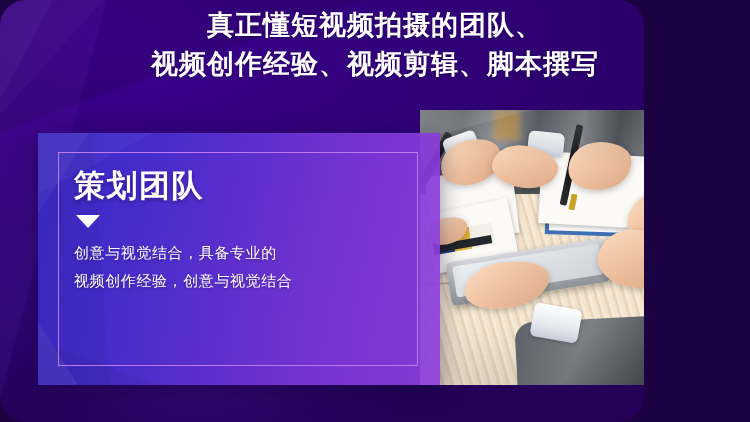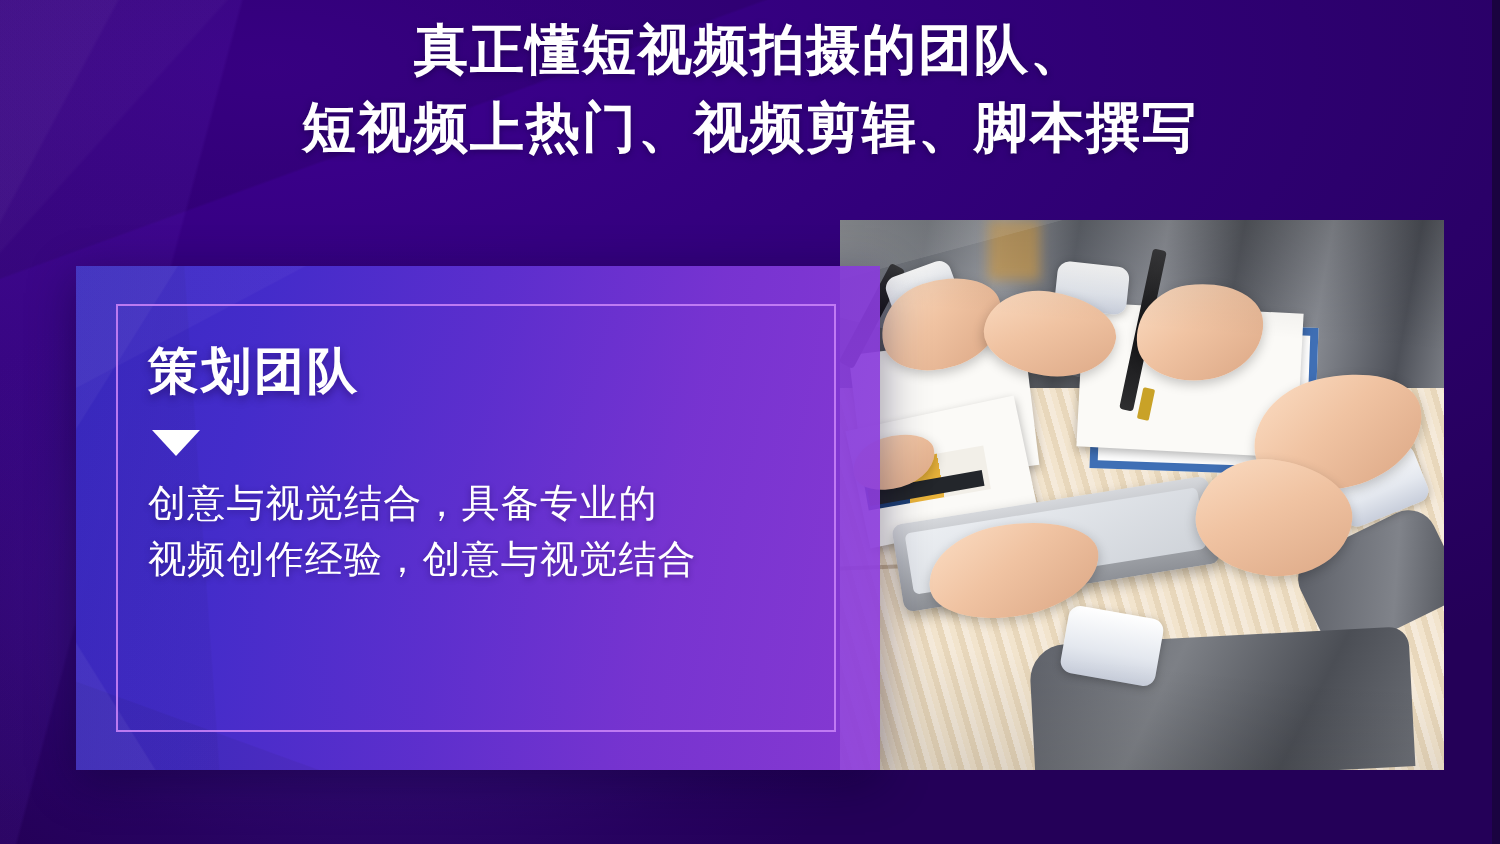--- a/index.html
+++ b/index.html
@@ -9,25 +9,26 @@
   }
   body {
     width: 750px;
     height: 422px;
     overflow: hidden;
     font-family: "Liberation Sans", "DejaVu Sans", sans-serif;
   }
 
   .banner {
     position: relative;
-    width: 746px;
+    width: 644px;
     height: 422px;
     overflow: hidden;
     background:
       radial-gradient(120% 90% at 18% 8%, #3d0090 0%, #32007b 38%, #2a0068 70%, #240058 100%);
+    border-radius: 26px;
   }
 
   
   .bg-facets {
     position: absolute;
     inset: 0;
     background:
       linear-gradient(118deg, rgba(255,255,255,0.030) 0 6%, rgba(255,255,255,0) 6.2% 18%),
       linear-gradient(132deg, rgba(255,255,255,0.022) 0 10%, rgba(255,255,255,0) 10.2% 30%),
       linear-gradient(105deg, rgba(120,60,220,0.10) 0 14%, rgba(0,0,0,0) 14.2% 40%),
@@ -263,39 +264,39 @@
     pointer-events: none;
   }
   .card-content {
     position: absolute;
     left: 36px;
     top: 36px;
     right: 34px;
   }
   .card-title {
     color: #ffffff;
-    font-size: 25px;
+    font-size: 31px;
     font-weight: 700;
     line-height: 34px;
     letter-spacing: 1.5px;
     text-shadow: 0 2px 4px rgba(25,0,70,0.45);
   }
   .card-marker {
     width: 0;
     height: 0;
     margin-top: 12px;
     margin-left: 2px;
     border-left: 12px solid transparent;
     border-right: 12px solid transparent;
     border-top: 13px solid #ffffff;
   }
   .card-body {
     margin-top: 11px;
     color: #ffffff;
-    font-size: 19px;
+    font-size: 15px;
     line-height: 28px;
     letter-spacing: 0.6px;
     text-shadow: 0 1px 3px rgba(25,0,70,0.40);
   }
   .card-body .line { display: block; }
 </style>
 </head>
 <body>
 
 <div class="banner">
@@ -339,21 +340,21 @@
       <div class="sleeve"></div>
       <div class="cuff cuff-4"></div>
       <div class="hand hand-6"></div>
 
       <div class="photo-shade"></div>
     </div>
   </div>
 
   <div class="headline">
     <span class="line">真正懂短视频拍摄的团队、</span>
-    <span class="line">短视频上热门、视频剪辑、脚本撰写</span>
+    <span class="line">视频创作经验、视频剪辑、脚本撰写</span>
   </div>
 
   <div class="card">
     <div class="card-facets"></div>
     <div class="card-frame"></div>
     <div class="card-content">
       <div class="card-title">策划团队</div>
       <div class="card-marker"></div>
       <div class="card-body">
         <span class="line">创意与视觉结合，具备专业的</span>

